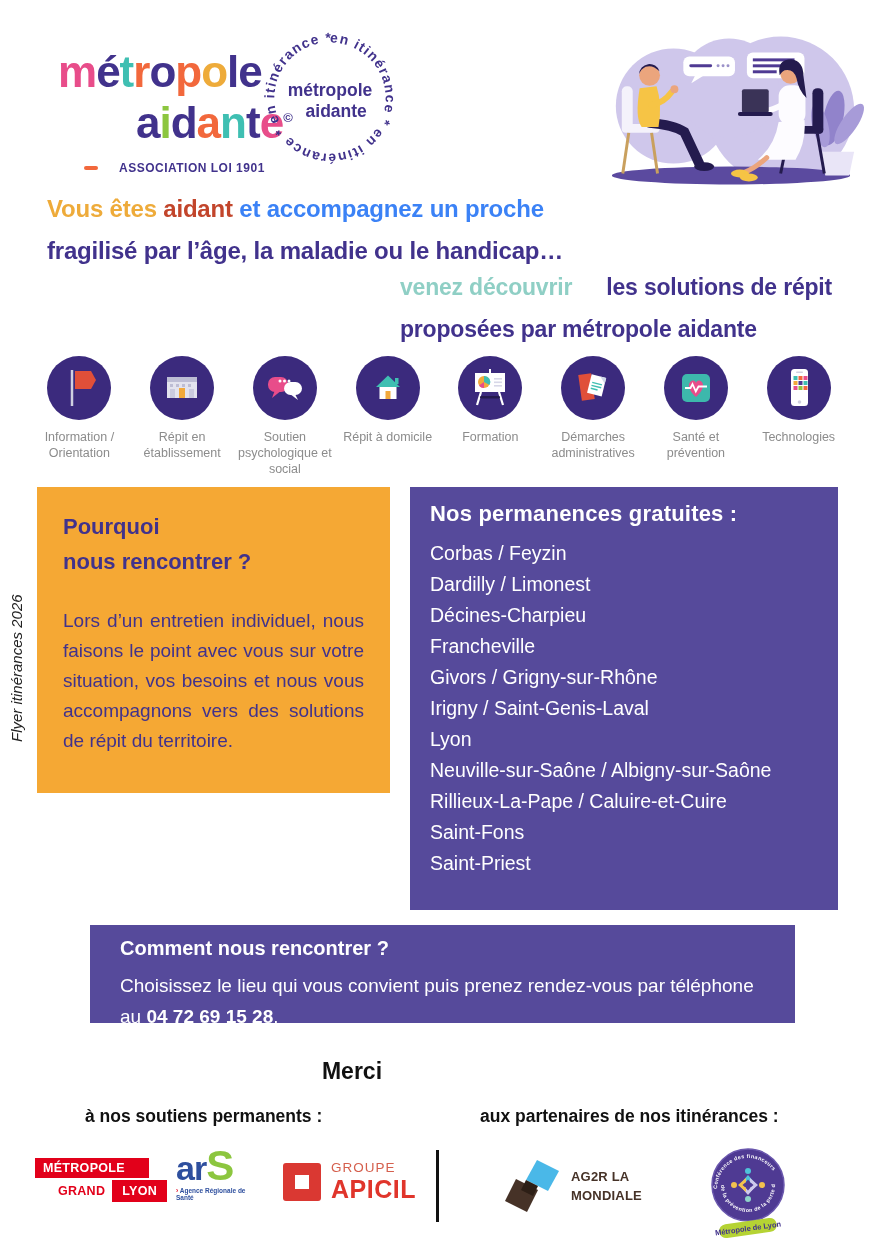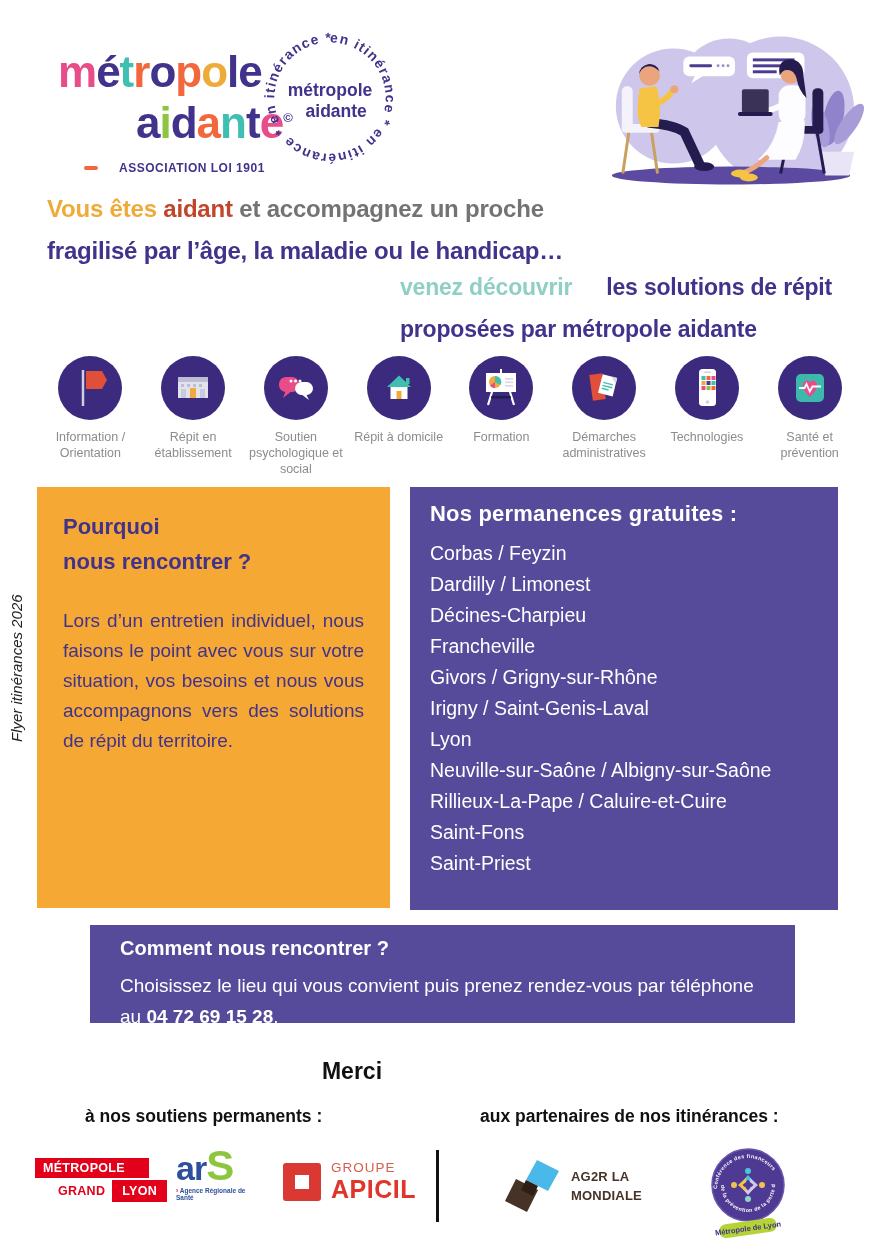--- a/index.html
+++ b/index.html
@@ -24,29 +24,29 @@
   
   .hero{position:absolute;left:592px;top:26px;width:278px;height:170px;}
 
   
   .headline{position:absolute;left:47px;top:188px;width:600px;
             font-size:24px;font-weight:bold;line-height:42px;letter-spacing:-.2px;}
   .subheadline{position:absolute;left:400px;top:266px;width:450px;
             font-size:23px;font-weight:bold;line-height:42px;letter-spacing:-.2px;}
 
   
-  .services{position:absolute;left:39px;top:356px;width:822px;display:flex;justify-content:space-between;}
+  .services{position:absolute;left:28px;top:356px;width:822px;display:flex;justify-content:space-between;}
   .service{flex:1;display:flex;flex-direction:column;align-items:center;}
   .service-circle{width:64px;height:64px;border-radius:50%;background:var(--purple-deep);
                   display:flex;align-items:center;justify-content:center;}
   .service-label{margin-top:9px;font-size:12.5px;line-height:16px;color:var(--gray-label);
                  text-align:center;max-width:104px;}
 
   
-  .why-box{position:absolute;left:37px;top:487px;width:353px;height:421px;
+  .why-box{position:absolute;left:37px;top:487px;width:353px;height:306px;
            background:var(--orange-box);box-sizing:border-box;padding:22px 26px;}
   .why-title{color:var(--purple);font-size:22px;font-weight:bold;line-height:35px;}
   .why-body{margin-top:27px;color:var(--purple);font-size:19px;line-height:30px;
             text-align:justify;}
   .permanences-box{position:absolute;left:410px;top:487px;width:428px;height:423px;
            background:var(--purple-box);box-sizing:border-box;padding:14px 20px;color:#fff;}
   .perm-title{font-size:22px;font-weight:bold;letter-spacing:.2px;}
   .perm-list{list-style:none;margin:11px 0 0 0;padding:0;font-size:19.5px;line-height:31px;}
   .how-box{position:absolute;left:90px;top:925px;width:705px;height:98px;
            background:var(--purple-box);box-sizing:border-box;padding:12px 30px;color:#fff;}
@@ -172,21 +172,21 @@
       <path d="M193 78 Q181 85 173 85" stroke="#fdfcff" stroke-width="6" fill="none" stroke-linecap="round"></path>
       <circle cx="171" cy="86" r="3.5" fill="#eba57d"></circle>
       <circle cx="200" cy="47" r="10.5" fill="#eba57d"></circle>
       <path d="M189 49 Q186 33 201 33 Q213 35 213 50 L216 72 Q208 64 206 52 Q203 42 194 44 Q190 46 189 49 Z" fill="#241b4e"></path>
       <rect x="151" y="63" width="27" height="24" rx="2" fill="#3a3357"></rect>
       <rect x="147" y="86" width="35" height="4" rx="2" fill="#241b4e"></rect>
     </g>
   </svg>
 
   <div class="headline">
-    <div><span style="color: rgb(238, 171, 58);">Vous êtes </span><span style="color: rgb(194, 69, 43);">aidant</span><span style="color: #737373;"> et accompagnez un proche</span></div>
+    <div><span style="color: rgb(238, 171, 58);">Vous êtes </span><span style="color: rgb(194, 69, 43);">aidant</span><span style="color: #3b82f6;"> et accompagnez un proche</span></div>
     <div><span style="color: rgb(65, 50, 140);">fragilisé par l’âge, la maladie ou le handicap…</span></div>
   </div>
   <div class="subheadline">
     <div><span style="color: rgb(143, 207, 197);">venez découvrir </span><span style="color: rgb(65, 50, 140); margin-left: 28px;">les solutions de répit</span></div>
     <div><span style="color: rgb(65, 50, 140);">proposées par métropole aidante</span></div>
   </div>
 
   <div class="services">
 
     <div class="service">
@@ -269,51 +269,51 @@
           <g transform="rotate(14 36 30)">
             <rect x="28" y="20" width="15" height="19" fill="#fff"></rect>
             <path d="M43 20 L43 26 L37 20 Z" fill="#cfd8e8"></path>
             <rect x="30.5" y="27" width="10" height="1.4" fill="#3fbfb2"></rect>
             <rect x="30.5" y="30" width="10" height="1.4" fill="#3fbfb2"></rect>
             <rect x="30.5" y="33" width="7" height="1.4" fill="#3fbfb2"></rect>
           </g>
         </svg>
       </div>
       <div class="service-label">Démarches administratives</div>
+    </div>
+
+    <div class="service">
+      <div class="service-circle">
+        <svg width="64" height="64" viewBox="0 0 64 64">
+          <rect x="18" y="18" width="28" height="28" rx="5" fill="#3db8ac"></rect>
+          <path d="M32 41 C 23 33.5 23.5 25.5 28.8 24.6 C 31.4 24.2 32 27 32 27 C 32 27 32.6 24.2 35.2 24.6 C 40.5 25.5 41 33.5 32 41 Z" fill="#e84d8a"></path>
+          <polyline points="21,32 26.5,32 28.5,28 31.8,35.5 34.5,30.5 43,30.5" fill="none" stroke="#fff" stroke-width="1.8"></polyline>
+        </svg>
+      </div>
+      <div class="service-label">Santé et prévention</div>
     </div>
 
     <div class="service">
       <div class="service-circle">
         <svg width="64" height="64" viewBox="0 0 64 64">
           <rect x="24" y="13" width="17" height="37" rx="3.5" fill="#fff"></rect>
           <rect x="29" y="15.5" width="7" height="1.5" rx=".75" fill="#cfcfe0"></rect>
           <circle cx="32.5" cy="46" r="1.8" fill="#cfcfe0"></circle>
           <rect x="26.5" y="20" width="4" height="4" fill="#3fbfb2"></rect>
             <rect x="31.5" y="20" width="4" height="4" fill="#f2683c"></rect>
             <rect x="36.5" y="20" width="4" height="4" fill="#e84d8a"></rect>
           <rect x="26.5" y="25" width="4" height="4" fill="#f2a93b"></rect>
             <rect x="31.5" y="25" width="4" height="4" fill="#4f3a93"></rect>
             <rect x="36.5" y="25" width="4" height="4" fill="#3fbfb2"></rect>
           <rect x="26.5" y="30" width="4" height="4" fill="#e84d8a"></rect>
             <rect x="31.5" y="30" width="4" height="4" fill="#8cc63f"></rect>
             <rect x="36.5" y="30" width="4" height="4" fill="#f2683c"></rect>
         </svg>
       </div>
       <div class="service-label">Technologies</div>
-    </div>
-
-    <div class="service">
-      <div class="service-circle">
-        <svg width="64" height="64" viewBox="0 0 64 64">
-          <rect x="18" y="18" width="28" height="28" rx="5" fill="#3db8ac"></rect>
-          <path d="M32 41 C 23 33.5 23.5 25.5 28.8 24.6 C 31.4 24.2 32 27 32 27 C 32 27 32.6 24.2 35.2 24.6 C 40.5 25.5 41 33.5 32 41 Z" fill="#e84d8a"></path>
-          <polyline points="21,32 26.5,32 28.5,28 31.8,35.5 34.5,30.5 43,30.5" fill="none" stroke="#fff" stroke-width="1.8"></polyline>
-        </svg>
-      </div>
-      <div class="service-label">Santé et prévention</div>
     </div>
   </div>
 
   <div class="why-box">
     <div class="why-title">
       <div>Pourquoi</div>
       <div>nous rencontrer ?</div>
     </div>
     <div class="why-body">Lors d’un entretien individuel, nous faisons le point avec vous sur votre situation, vos besoins et nous vous accompagnons vers des solutions de répit du territoire.</div>
   </div>

